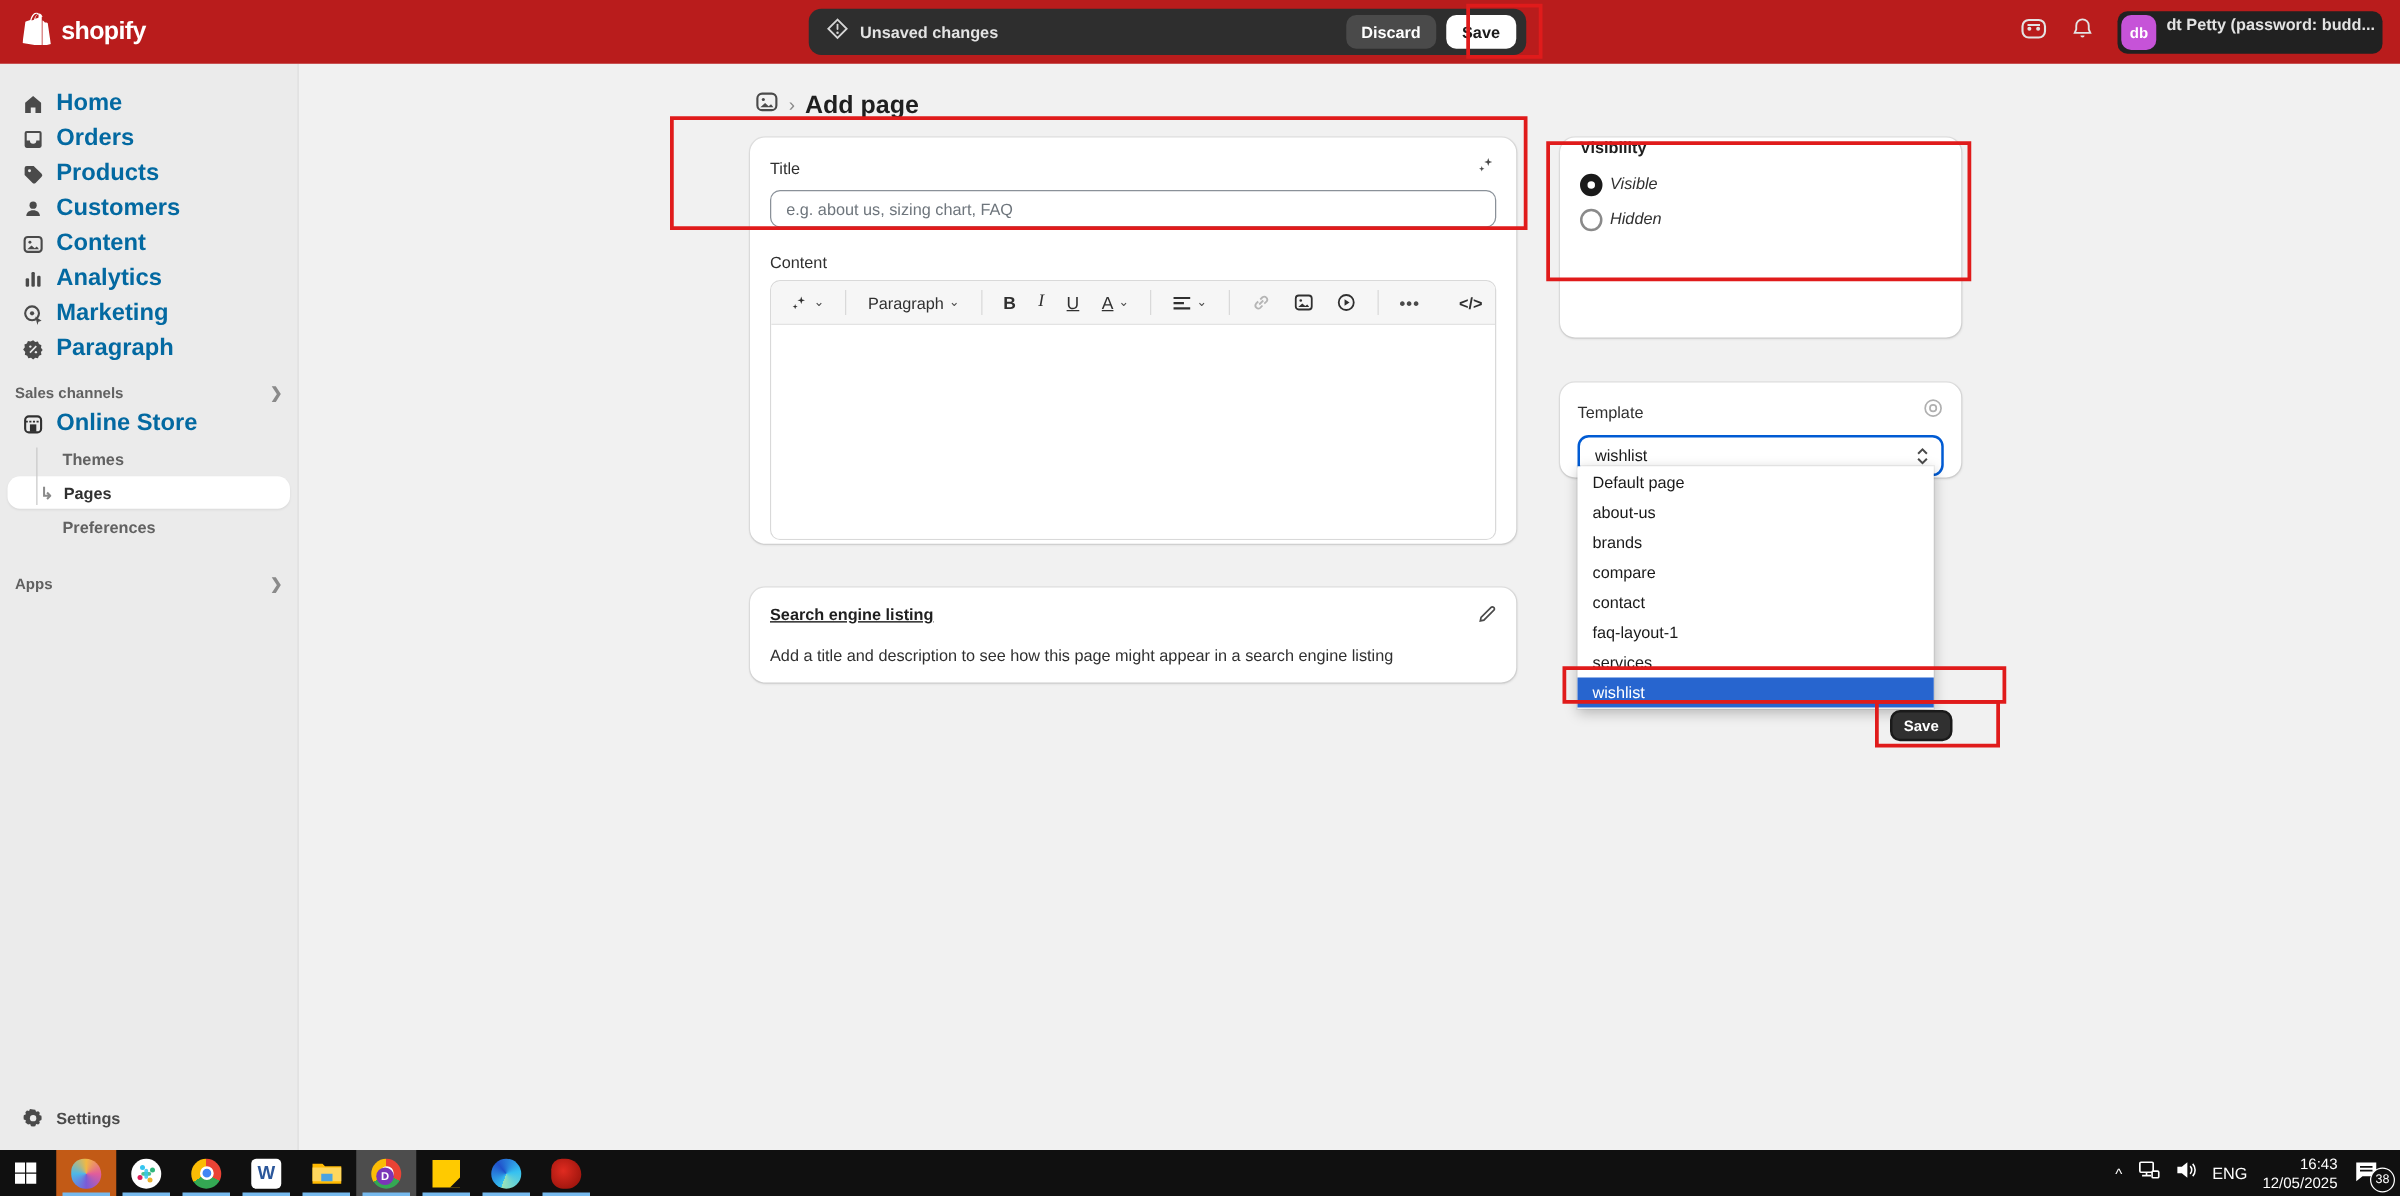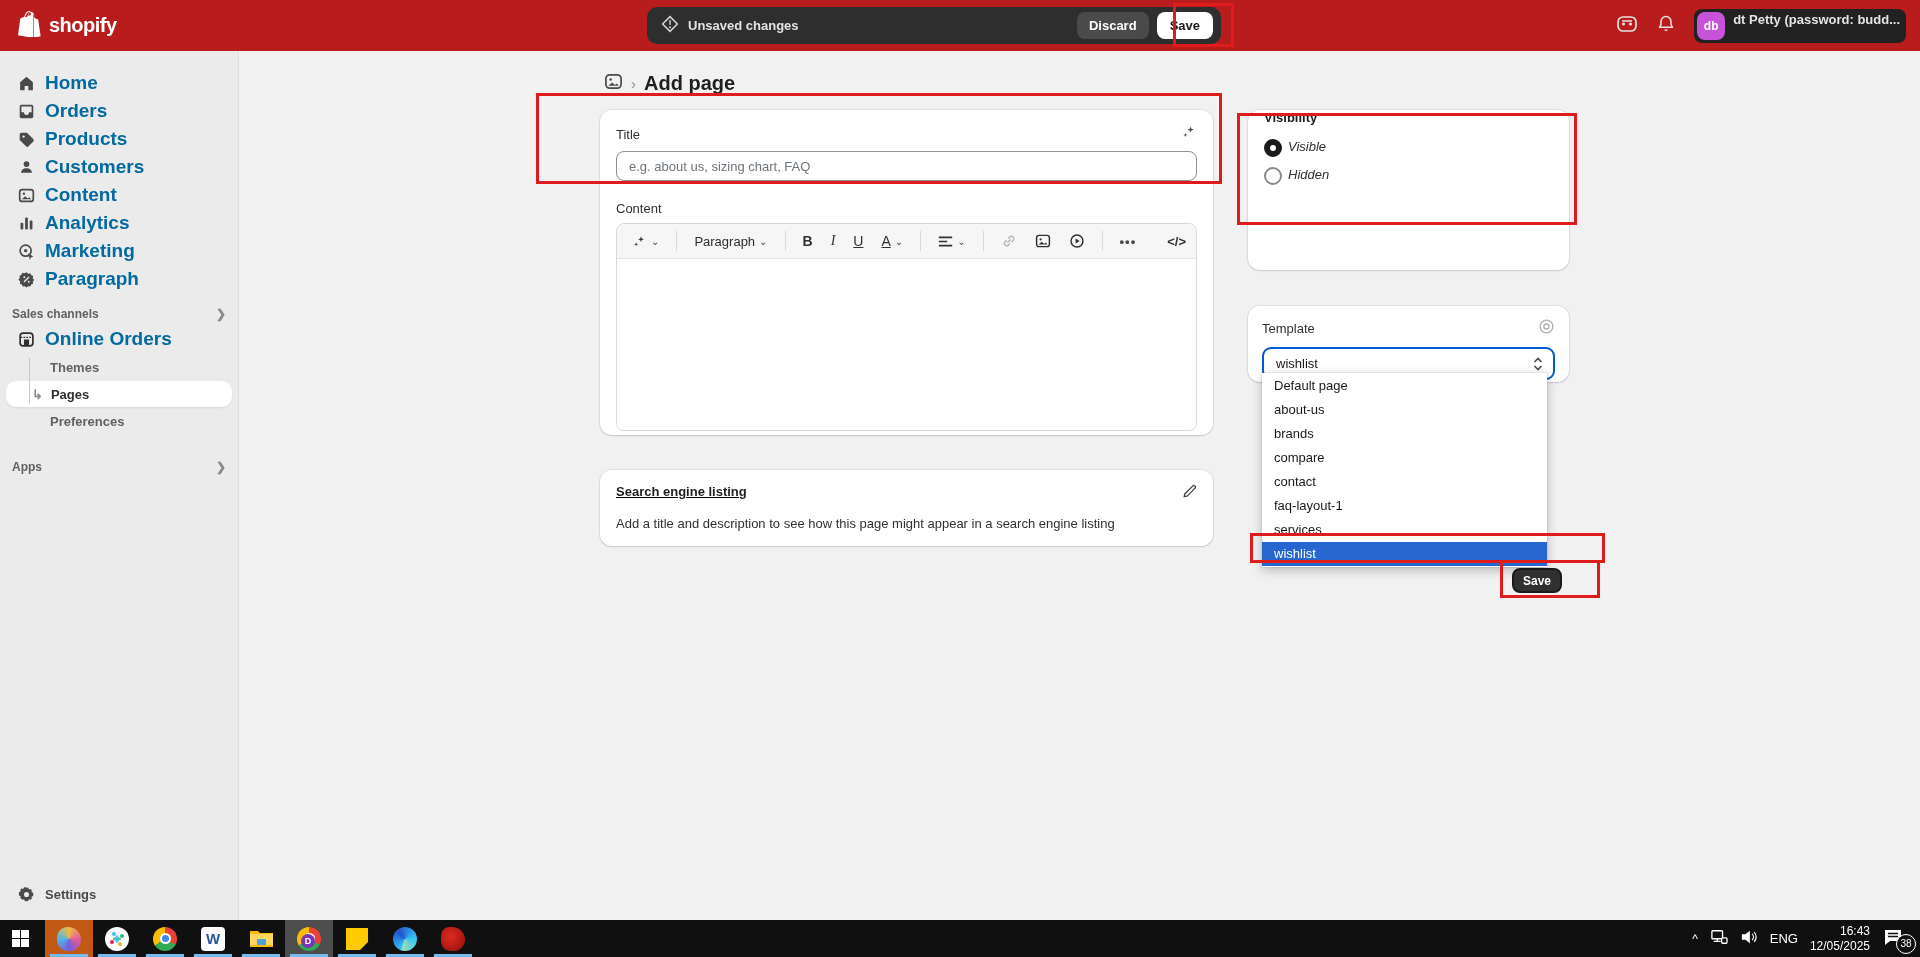--- a/index.html
+++ b/index.html
@@ -233,21 +233,21 @@
       <span>Sales channels</span>
       <span class="chev">❯</span>
     </div>
 
     <div class="nav-item">
       <svg width="17" height="17" viewBox="0 0 20 20">
           <rect x="2.5" y="2.5" width="15" height="15" rx="3.5" fill="none" stroke="#303030" stroke-width="2"></rect>
           <path stroke="#303030" stroke-width="1.6" stroke-dasharray="2 1.4" d="M3 7.5h14"></path>
           <rect x="7" y="10" width="6" height="7" fill="#303030"></rect>
         </svg>
-      <span>Online Orders</span>
+      <span>Online Store</span>
     </div>
     <div class="tree-line"></div>
     <div class="sub-item">
       <span>Themes</span>
     </div>
     <div class="sub-item selected">
       <span class="icon-gray">↳</span>
       <span>Pages</span>
     </div>
     <div class="sub-item">

